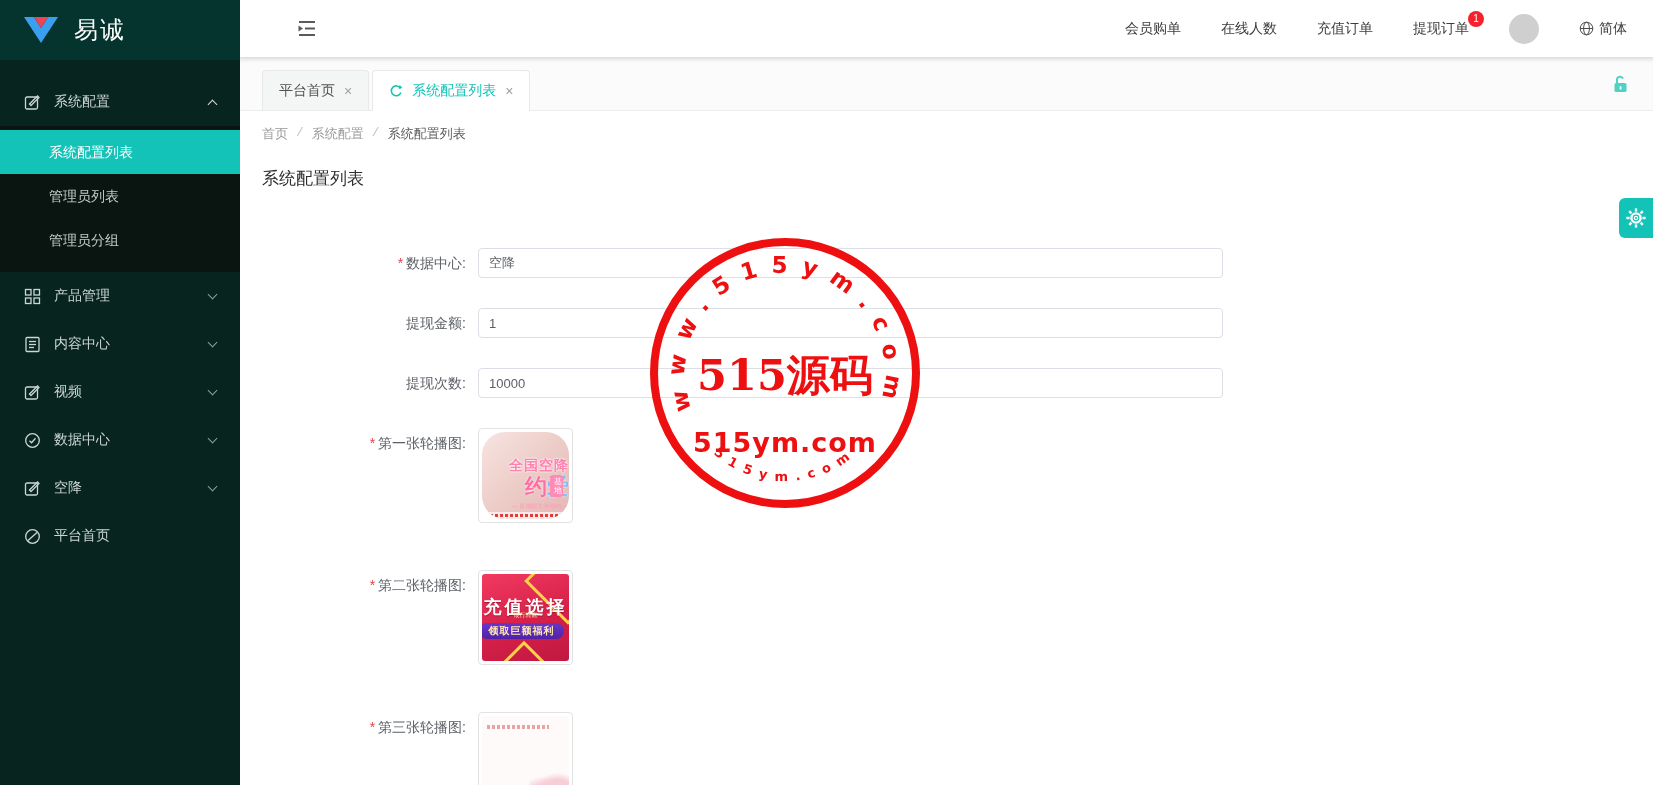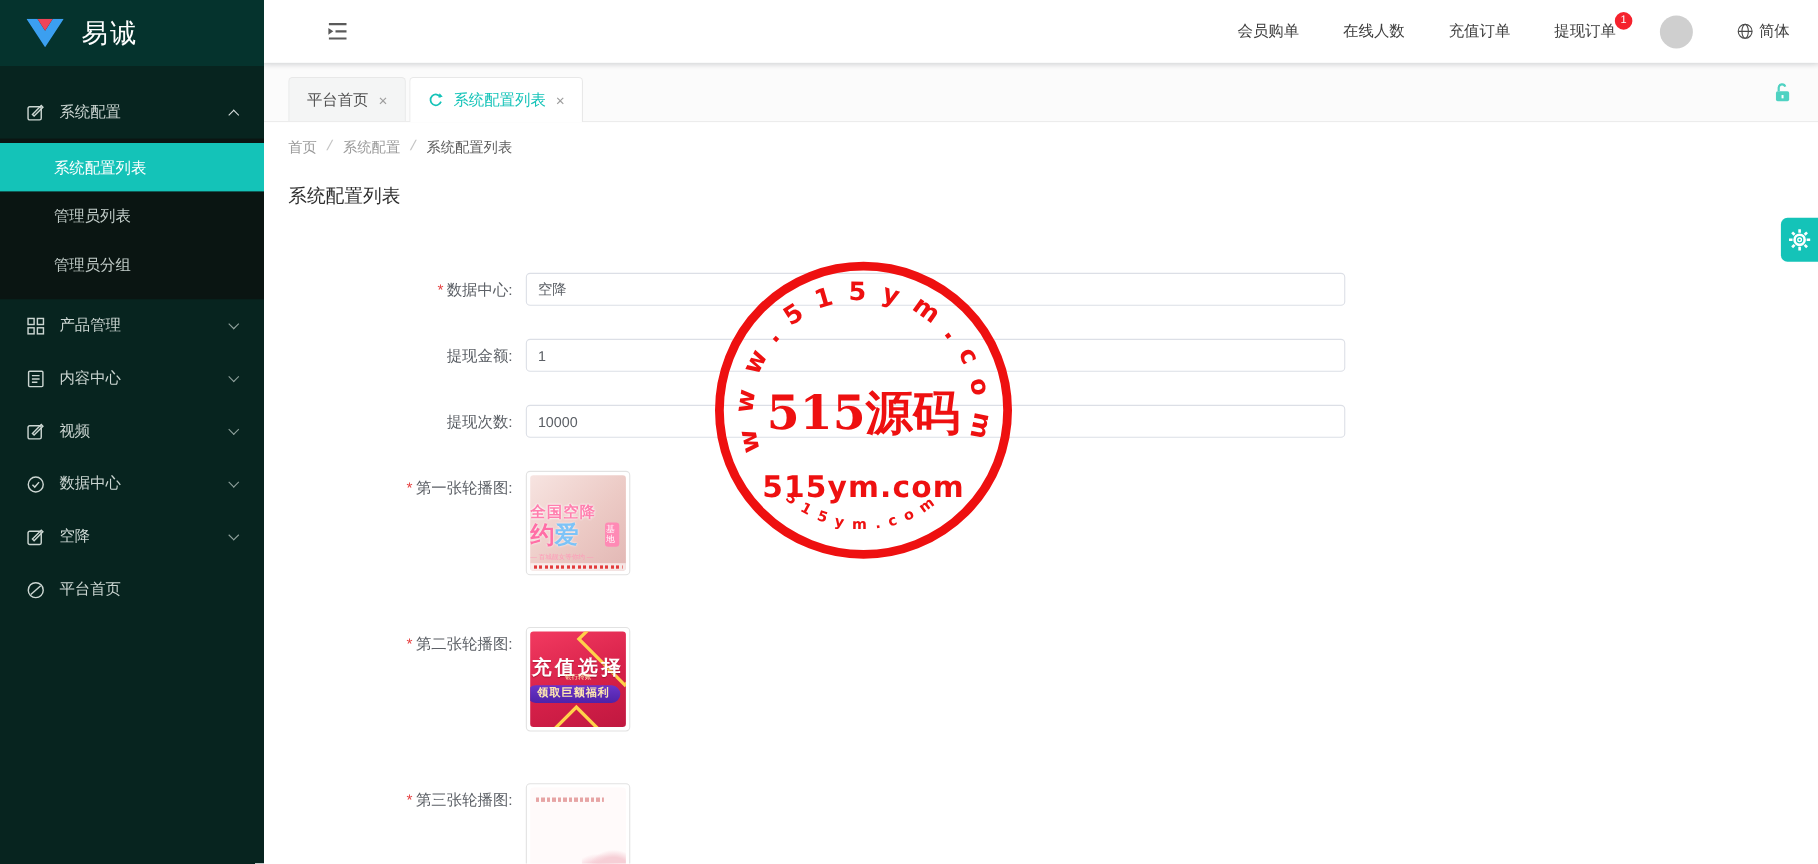--- a/index.html
+++ b/index.html
@@ -45,21 +45,21 @@
   .form { margin-top:58px; }
   .form-row { display:flex; align-items:flex-start; margin-bottom:30px; }
   .form-row.image-row { margin-bottom:47px; }
   .form-label { width:216px; text-align:right; padding-right:12px; font-size:14px; color:#5c6066; line-height:30px; white-space:nowrap; }
   .star { color:#e64242; margin-right:3px; }
   .form-input { width:745px; height:30px; border:1px solid #dcdfe6; border-radius:4px; padding:0 10px; font-size:13px; color:#5c6066; outline:none; background:#fff; }
   .thumb { width:95px; height:95px; border:1px solid #e2e2e2; border-radius:4px; padding:3px; background:#fff; cursor:pointer; }
   .thumb-inner { width:100%; height:100%; border-radius:3px; position:relative; overflow:hidden; }
 
   
-  .b1 { background:linear-gradient(135deg,#f7e4e1,#eccac5 55%,#e2b7b4); text-align:left; }
+  .b1 { background:linear-gradient(135deg,#f7e4e1,#eccac5 55%,#e2b7b4); text-align:right;border-radius:23px; }
   .b1-title { position:absolute; top:25px; width:100%; font-size:14px; font-weight:bold; color:#ff7fae; letter-spacing:1px; text-shadow:0 0 2px #fff,0 0 2px #fff; }
   .b1-big { position:absolute; top:40px; width:100%; font-weight:bold; font-size:22px; text-shadow:0 0 2px #fff; }
   .b1-big .c1 { color:#ff6fa6; } .b1-big .c2 { color:#7dc3f7; }
   .b1-badge { position:absolute; top:43px; right:6px; width:13px; background:#ff8ab5; color:#fff; font-size:8px; line-height:9px; padding:2px 1px; border-radius:3px; font-style:normal; }
   .b1-cap { position:absolute; top:70px; width:100%; font-size:6px; color:#ff9ab8; }
   .b1-strip { position:absolute; bottom:0; left:0; right:0; height:7px; background:rgba(255,255,255,.65); }
   .b1-strip::after { content:""; position:absolute; inset:2px 3px; background:repeating-linear-gradient(90deg,#e23b3b 0 3px,transparent 3px 5px); }
 
   
   .b2 { background:linear-gradient(160deg,#f23a60,#d62049 55%,#c01840); }

